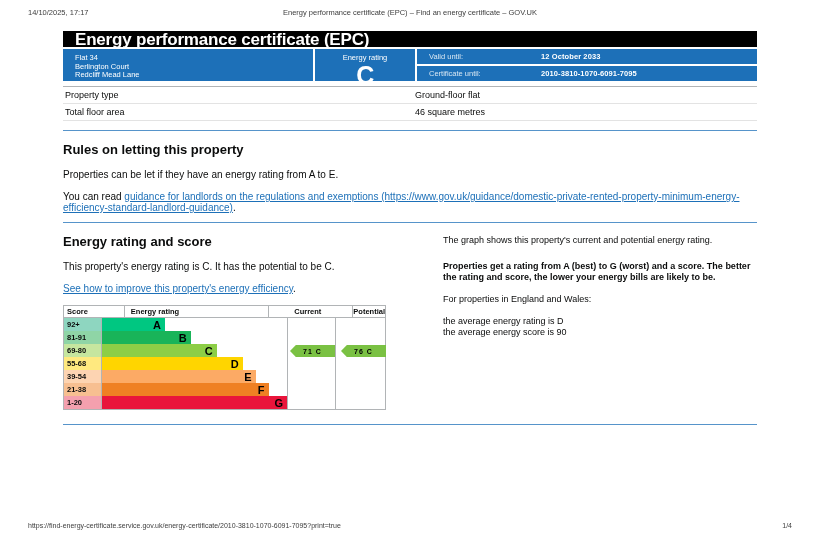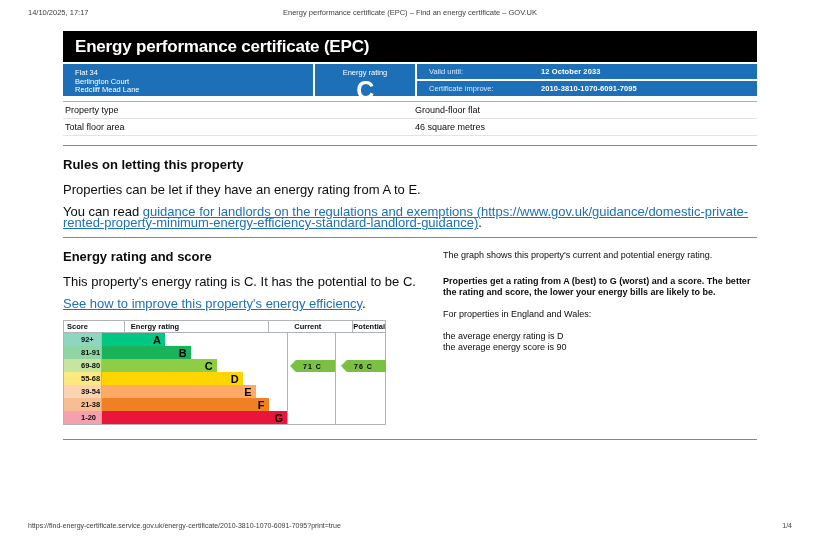--- a/index.html
+++ b/index.html
@@ -46,21 +46,21 @@
     position: absolute;
     left: 63px;
     top: 31px;
     width: 694px;
   }
 
   
   .banner {
     background: #000000;
     color: #ffffff;
-    height: 31px;
+    height: 16px;
     display: flex;
     align-items: center;
     padding: 0 0 0 12px;
     box-sizing: border-box;
   }
   .banner-title {
     font-size: 17px;
     font-weight: bold;
     letter-spacing: -0.2px;
     line-height: 1;
@@ -141,21 +141,21 @@
   }
 
   
   h2.section-heading {
     font-size: 13px;
     font-weight: bold;
     margin: 11px 0 0 0;
     line-height: 16px;
   }
   p.body-text {
-    font-size: 13px;
+    font-size: 10px;
     line-height: 11px;
     margin: 11px 0 0 0;
   }
   a.link {
     color: #1d70b8;
     text-decoration: underline;
   }
 
   
   .cols {
@@ -199,21 +199,21 @@
   .epc-row {
     display: flex;
     height: 13px;
     box-sizing: border-box;
   }
   .cell-score {
     width: 37px;
     font-weight: bold;
     display: flex;
     align-items: center;
-    padding-left: 17px;
+    padding-left: 3px;
     box-sizing: border-box;
     color: #0b0c0c;
   }
   .cell-bar {
     width: 186px;
     border-left: 1px solid #b1b4b6;
     box-sizing: border-box;
     position: relative;
   }
   .bar {
@@ -297,21 +297,21 @@
     <div class="sum-rating">
       <div class="sum-rating-label">Energy rating</div>
       <div class="sum-rating-letter">C</div>
     </div>
     <div class="sum-meta">
       <div class="meta-row">
         <span class="meta-key">Valid until:</span>
         <span class="meta-val">12 October 2033</span>
       </div>
       <div class="meta-row">
-        <span class="meta-key">Certificate improve:</span>
+        <span class="meta-key">Certificate until:</span>
         <span class="meta-val">2010-3810-1070-6091-7095</span>
       </div>
     </div>
   </div>
 
   <div class="deflist">
     <div class="def-row">
       <div class="def-key">Property type</div>
       <div class="def-val">Ground-floor flat</div>
     </div>

